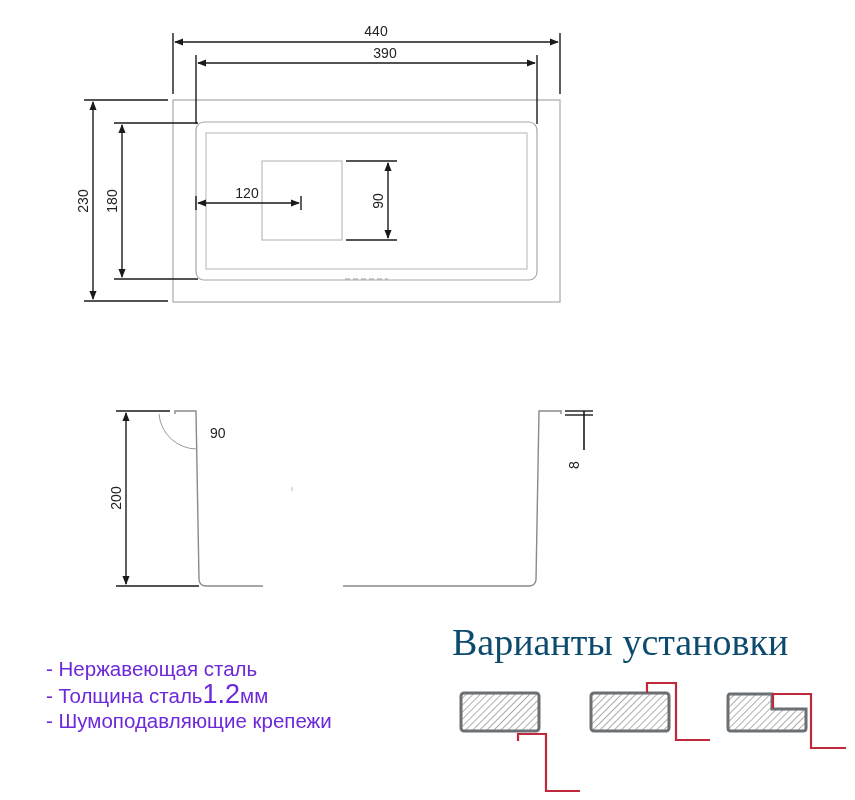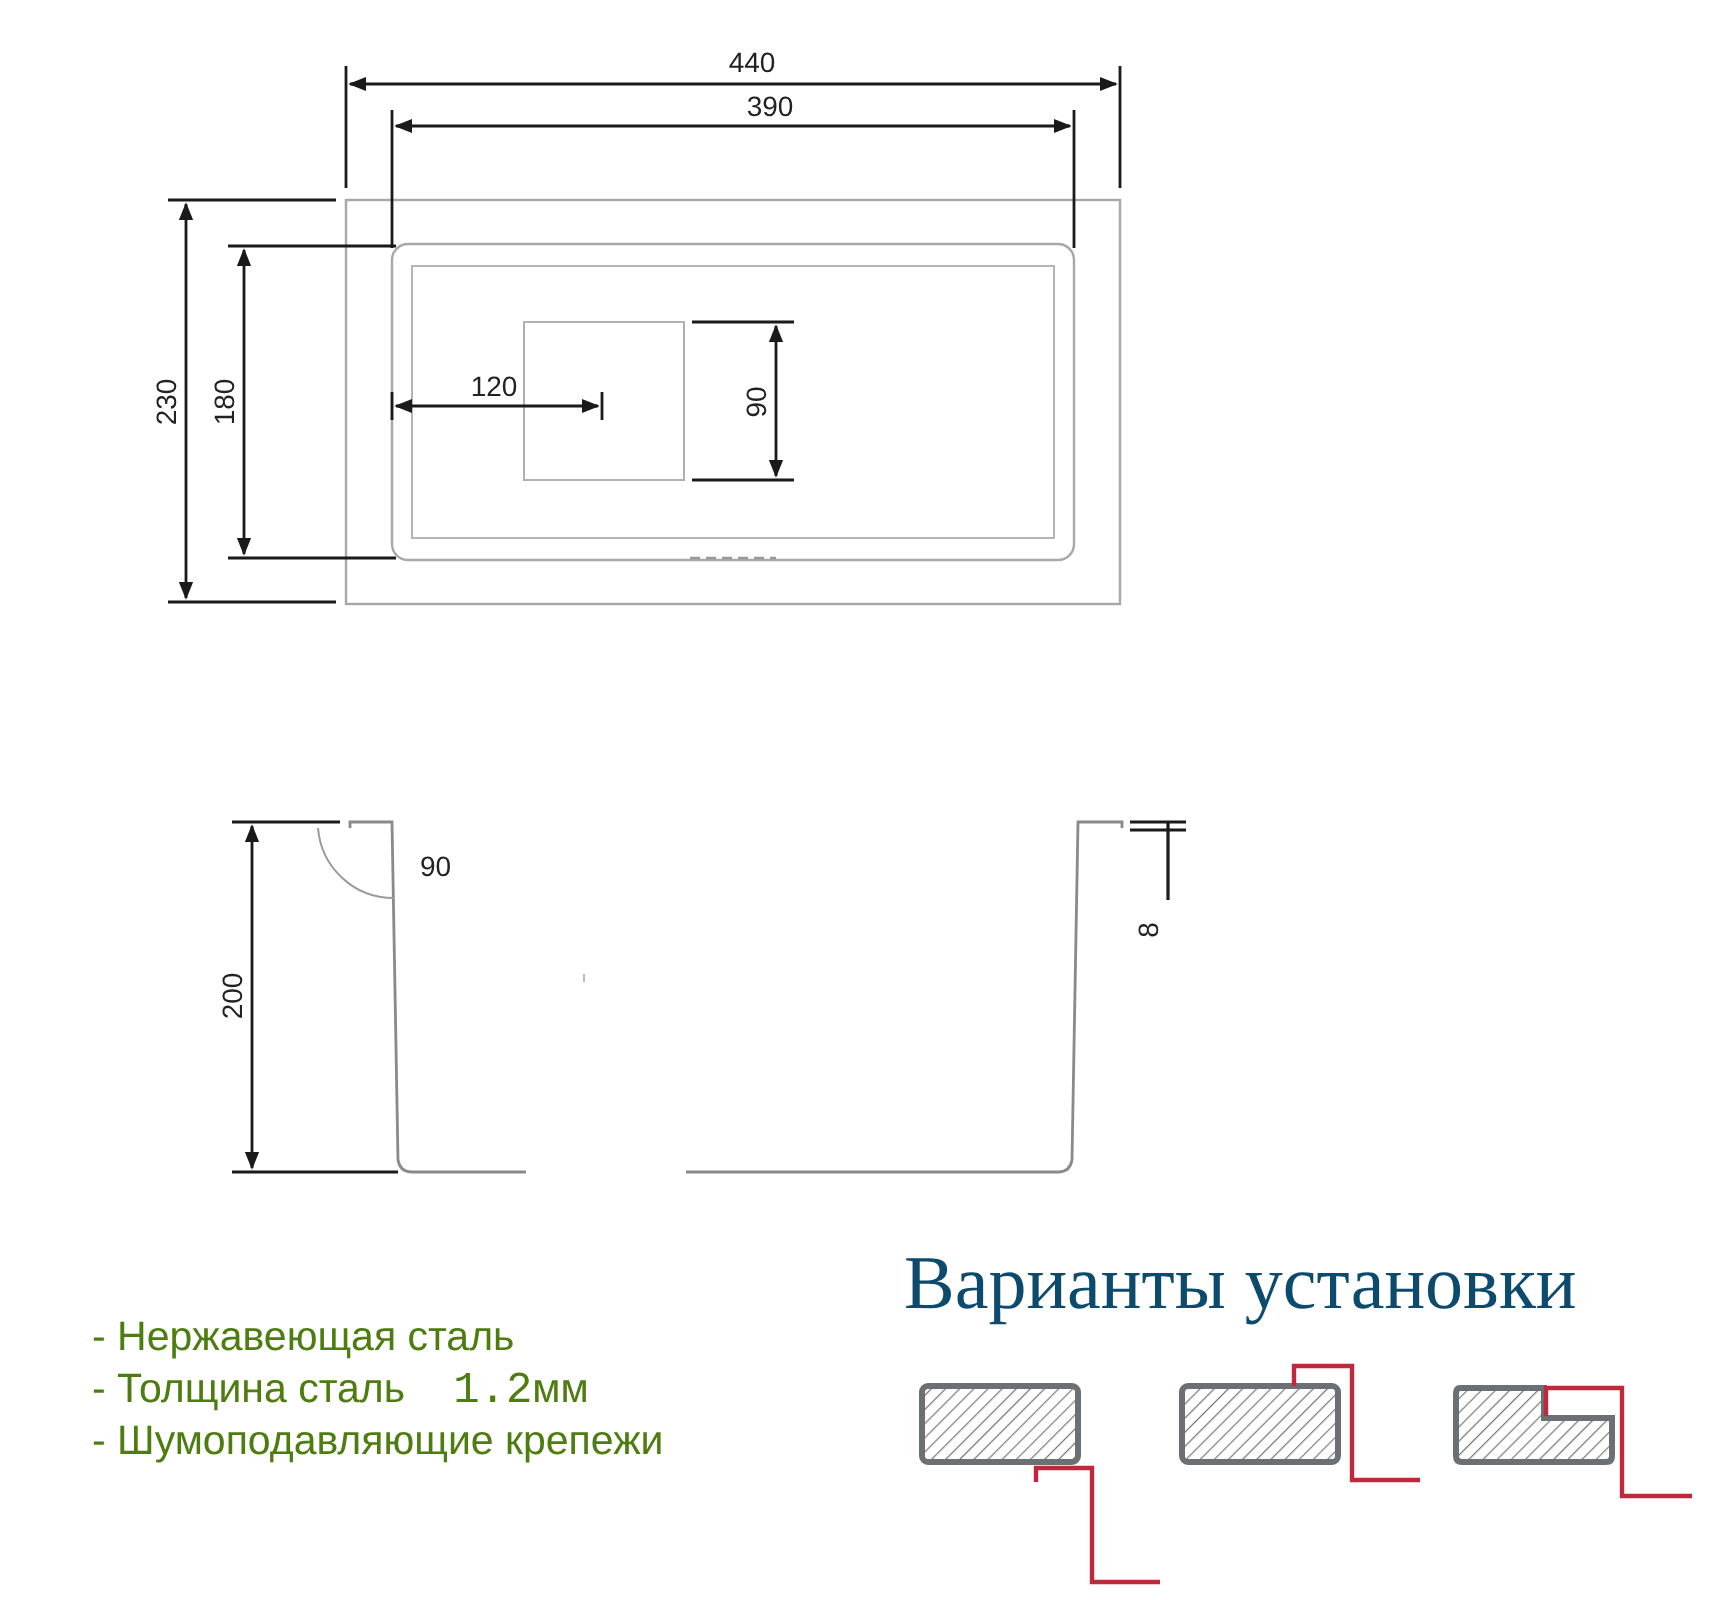--- a/index.html
+++ b/index.html
@@ -1,21 +1,21 @@
 <!DOCTYPE html>
 <html><head>
   <meta charset="utf-8">
   <style>
     html, body { margin:0; padding:0; background:#ffffff; }
     body { width:855px; height:800px; position:relative; overflow:hidden; font-family:"Liberation Sans", sans-serif; }
     #drawing { position:absolute; left:0; top:0; }
     .dimtext { font-family:"Liberation Sans", sans-serif; font-size:14px; fill:#222; }
     .features { position:absolute; left:46px; top:656px; margin:0; padding:0; list-style:none; }
-    .features li { font-family:"Liberation Sans", sans-serif; font-size:20.5px; line-height:25.5px; color:#4d7c0f; white-space:nowrap; }
-    .features li .num { font-family:Liberation Mono, monospace; font-size:22px;margin-left:24px; }
+    .features li { font-family:"Liberation Sans", sans-serif; font-size:20.5px; line-height:25.5px; color:#6d28d9; white-space:nowrap; }
+    .features li .num { font-family:Liberation Sans, sans-serif; font-size:27px; }
     .install-title { position:absolute; left:452px; top:620px; font-family:"Liberation Serif", serif; font-size:38px; color:#0c4a6e; white-space:nowrap; }
   </style>
 </head>
 <body>
 
 <svg id="drawing" width="855" height="800" viewBox="0 0 855 800" xmlns="http://www.w3.org/2000/svg">
   <defs>
     <marker id="arr" viewBox="0 0 10 10" refX="9" refY="5" markerWidth="9" markerHeight="9" orient="auto-start-reverse" markerUnits="userSpaceOnUse">
       <path d="M0,1 L10,5 L0,9 Z" fill="#1a1a1a"></path>
     </marker>

